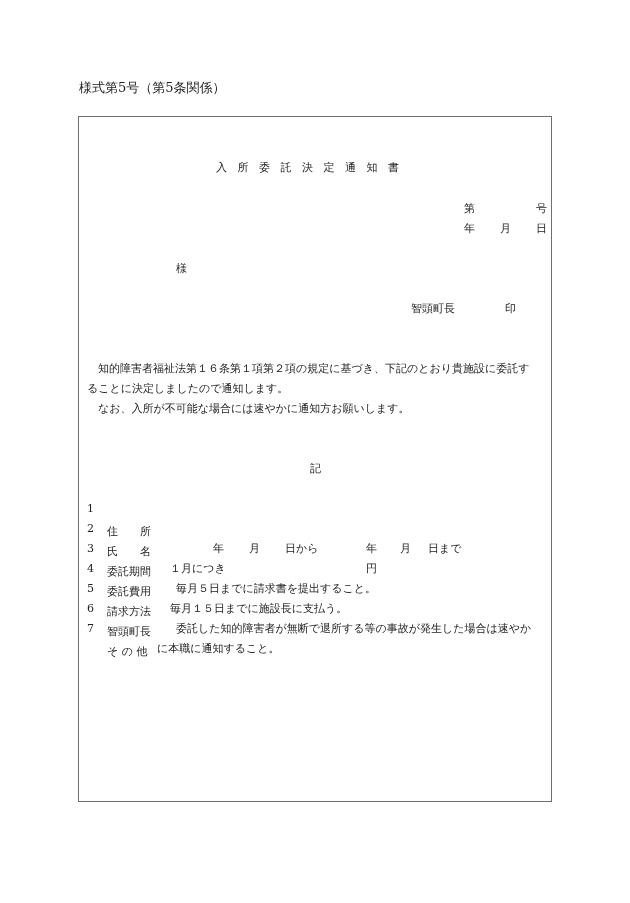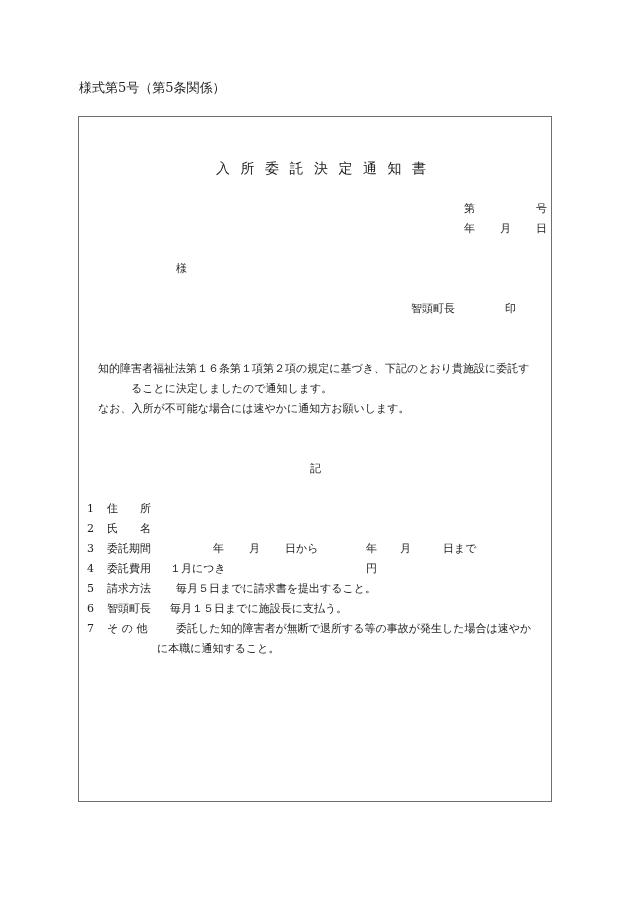--- a/index.html
+++ b/index.html
@@ -20,36 +20,36 @@
     .form-number { left: 79px; top: 81px; font-size: 13px; }
     .frame {
       position: absolute;
       left: 78px;
       top: 116px;
       width: 472px;
       height: 684px;
       border: 1px solid #6f6f6f;
       box-sizing: content-box;
     }
-    .title { left: 216px; top: 161px; letter-spacing: 10.5px; font-size: 14px; }
+    .title { left: 216px; top: 161px; letter-spacing: 10.5px; font-size: 11px; }
     .docno-dai { left: 464px; top: 202px; }
     .docno-go { left: 536px; top: 202px; }
     .date-nen { left: 464px; top: 222px; }
     .date-tsuki { left: 500px; top: 222px; }
     .date-hi { left: 536px; top: 222px; }
     .addressee { left: 176px; top: 262px; }
     .issuer { left: 411px; top: 302px; }
     .seal { left: 505px; top: 302px; }
     .body-line { left: 87px; font-size: 11px; }
     .body1 { top: 362px; text-align: center; }
-    .body2 { top: 382px; margin-left: 44px; }
+    .body2 { top: 382px; }
     .body3 { top: 402px; }
     .ki { left: 310px; top: 462px; }
     .item-no { left: 87px; }
-    .item-label { left: 107px; }
+    .item-label { left: 107px; margin-top: 23px; }
     .r1 { top: 502px; }
     .r2 { top: 522px; }
     .r3 { top: 542px; }
     .r4 { top: 562px; }
     .r5 { top: 582px; }
     .r6 { top: 602px; }
     .r7 { top: 622px; }
     .r8 { top: 642px; text-align: center; }
   </style>
 </head>
@@ -85,21 +85,21 @@
 <div class="abs item-no r2">2</div>
 <div class="abs item-label r2">氏　　名</div>
 
 <div class="abs item-no r3">3</div>
 <div class="abs item-label r3">委託期間</div>
 <div class="abs r3" style="left:213px">年</div>
 <div class="abs r3" style="left:249px">月</div>
 <div class="abs r3" style="left:285px">日から</div>
 <div class="abs r3" style="left:366px">年</div>
 <div class="abs r3" style="left:400px">月</div>
-<div class="abs r3" style="left:443px">日まで</div>
+<div class="abs r3" style="left:428px">日まで</div>
 
 <div class="abs item-no r4">4</div>
 <div class="abs item-label r4">委託費用</div>
 <div class="abs r4" style="left:170px">１月につき</div>
 <div class="abs r4" style="left:366px">円</div>
 
 <div class="abs item-no r5">5</div>
 <div class="abs item-label r5">請求方法</div>
 <div class="abs r5" style="left:176px">毎月５日までに請求書を提出すること。</div>
 

